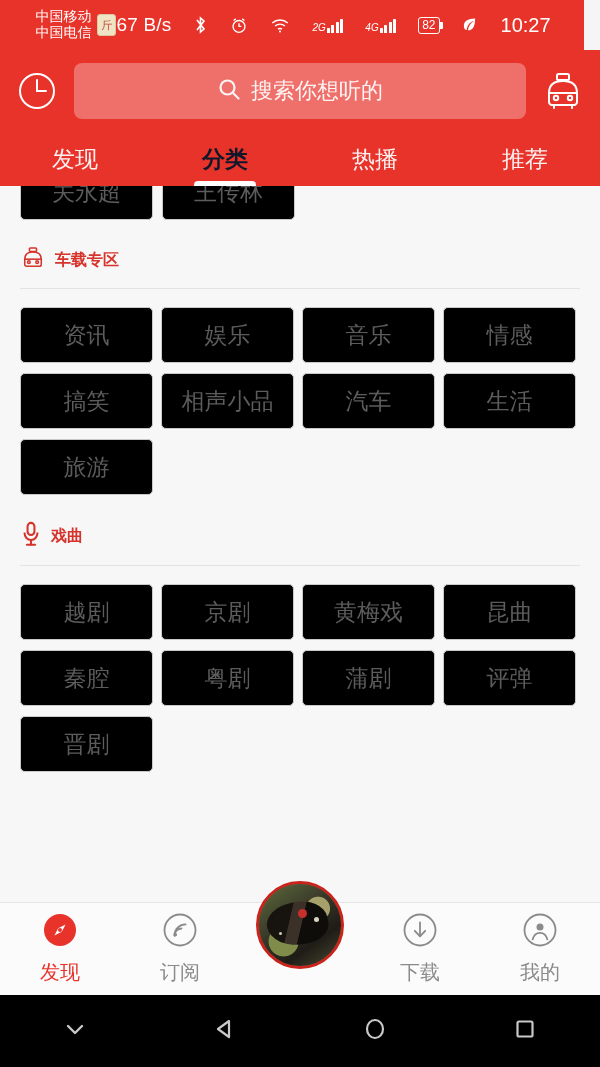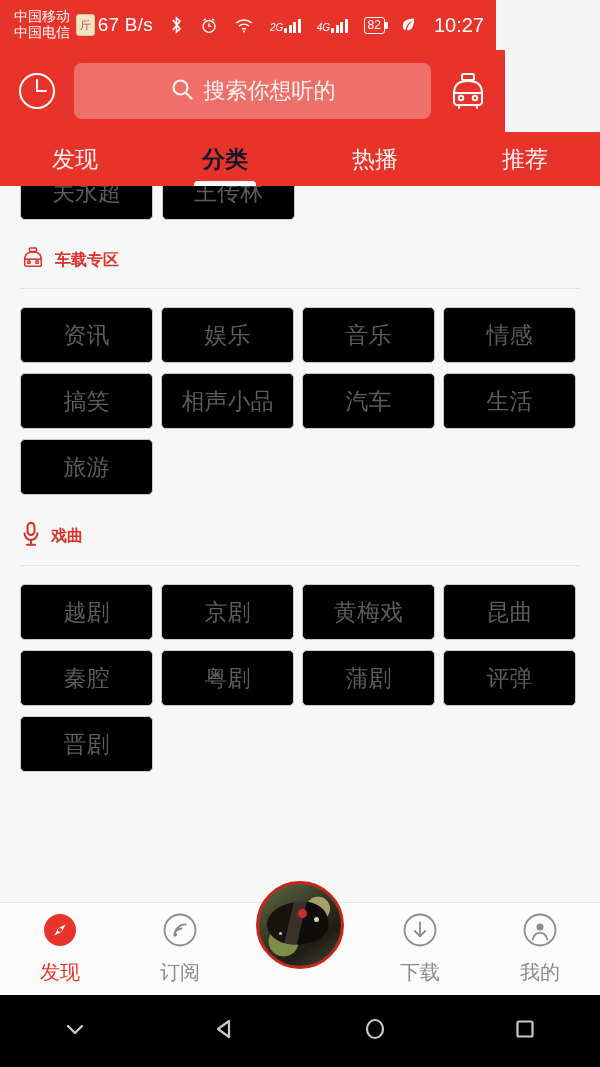--- a/index.html
+++ b/index.html
@@ -6,34 +6,34 @@
   html, body {
     width: 600px; height: 1067px;
     background: #f2f2f2;
     font-family: "Liberation Sans", "DejaVu Sans", sans-serif;
     overflow: hidden;
   }
   #screen { position: relative; width: 600px; height: 1067px; background: #f5f5f5; }
 
   
   .statusbar {
-    position: absolute; top: 0; left: 0; width: 496px; height: 50px;
+    position: absolute; top: 0; left: 0; width: 584px; height: 50px;
     background: #e8332a; color: #fff;
-    display: flex; align-items: center; justify-content: space-between;
+    display: flex; align-items: center; justify-content: center;
     padding: 0 12px 0 14px;
   }
   .carriers { display: flex; align-items: center; gap: 6px; }
   .carrier-names { display: flex; flex-direction: column; line-height: 1.12; font-size: 14px; color: #ffffff; }
   .sim-badge {
     width: 19px; height: 22px; border-radius: 3px;
     background: #efe4c4; border: 1px solid #d9caa0;
     display: flex; align-items: center; justify-content: center;
     font-size: 11px; color: #c24a3c;
   }
-  .status-right { display: flex; align-items: center; gap: 16px; font-size: 19px; }
+  .status-right { display: flex; align-items: center; gap: 22px; font-size: 19px; }
   .netspeed { font-size: 19px; letter-spacing: .2px; }
   .sicon { display: inline-flex; align-items: flex-end; }
   .bars { display: inline-flex; align-items: flex-end; gap: 1.5px; height: 15px; }
   .bars i { display: block; width: 3px; background: #fff; border-radius: .5px; }
   .bars i:nth-child(1){ height: 5px; }
   .bars i:nth-child(2){ height: 8px; }
   .bars i:nth-child(3){ height: 11px; }
   .bars i:nth-child(4){ height: 14px; }
   .gtag { font-size: 10px; vertical-align: super; margin-right: 1px; font-style: italic; }
   .battery {
@@ -43,21 +43,21 @@
   }
   .battery::after {
     content: ""; position: absolute; right: -4px; top: 4px; width: 2.5px; height: 7px;
     background: #fff; border-radius: 0 1px 1px 0;
   }
   .leaf { font-size: 15px; }
   .clocktime { font-size: 20px; margin-left: 2px; }
 
   
   .appbar {
-    position: absolute; top: 50px; left: 0; width: 505px; height: 82px;
+    position: absolute; top: 50px; left: 0; width: 600px; height: 82px;
     background: #e8332a; display: flex; align-items: center; padding: 0 14px; gap: 14px;
   }
   .icon-btn { width: 46px; height: 46px; flex: none; display: flex; align-items: center; justify-content: center; }
   .searchbar {
     flex: 1; height: 56px; border-radius: 8px; background: rgba(255,255,255,.30);
     display: flex; align-items: center; justify-content: center; gap: 10px;
   }
   .search-ph { color: rgba(255,255,255,.92); font-size: 22px; }
 
   

